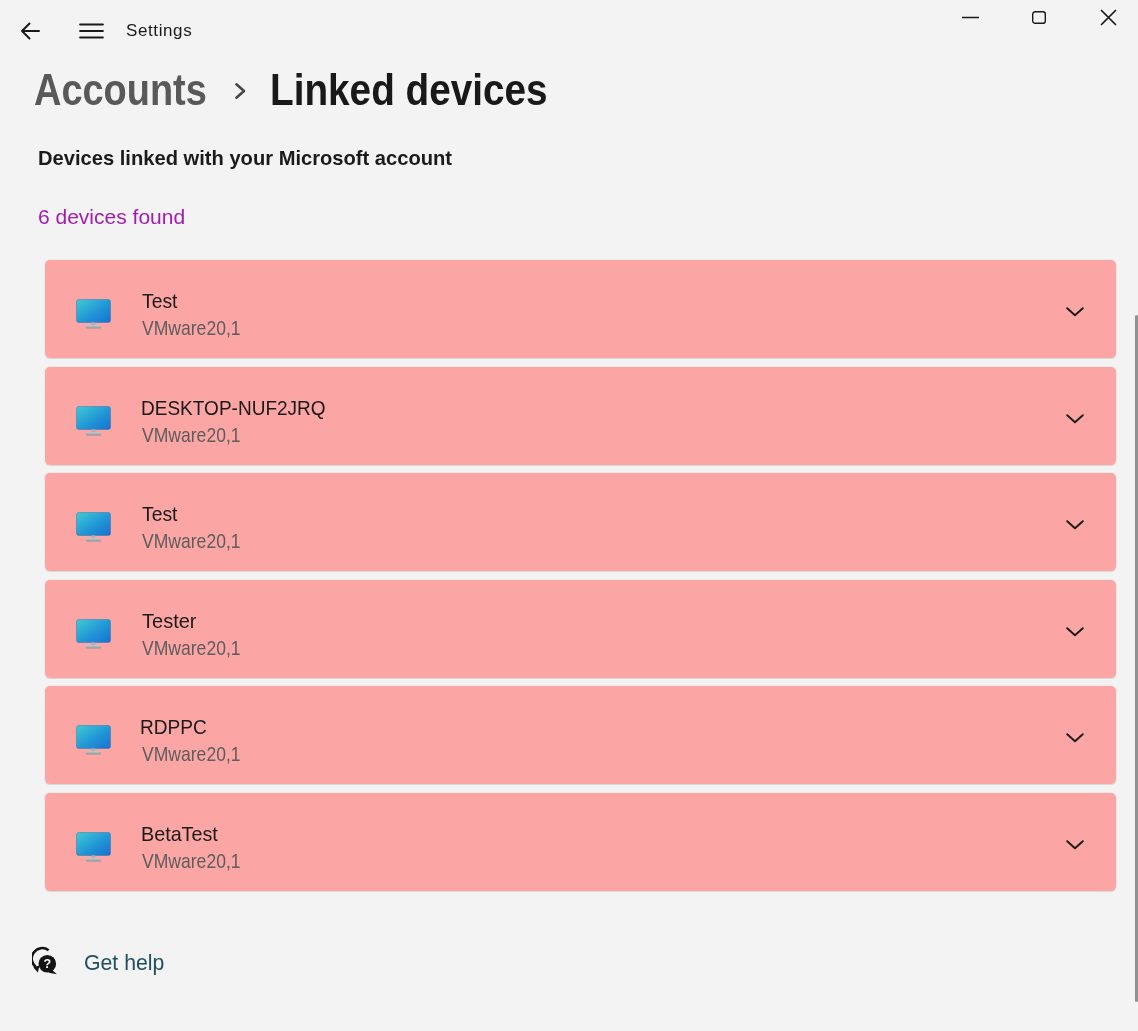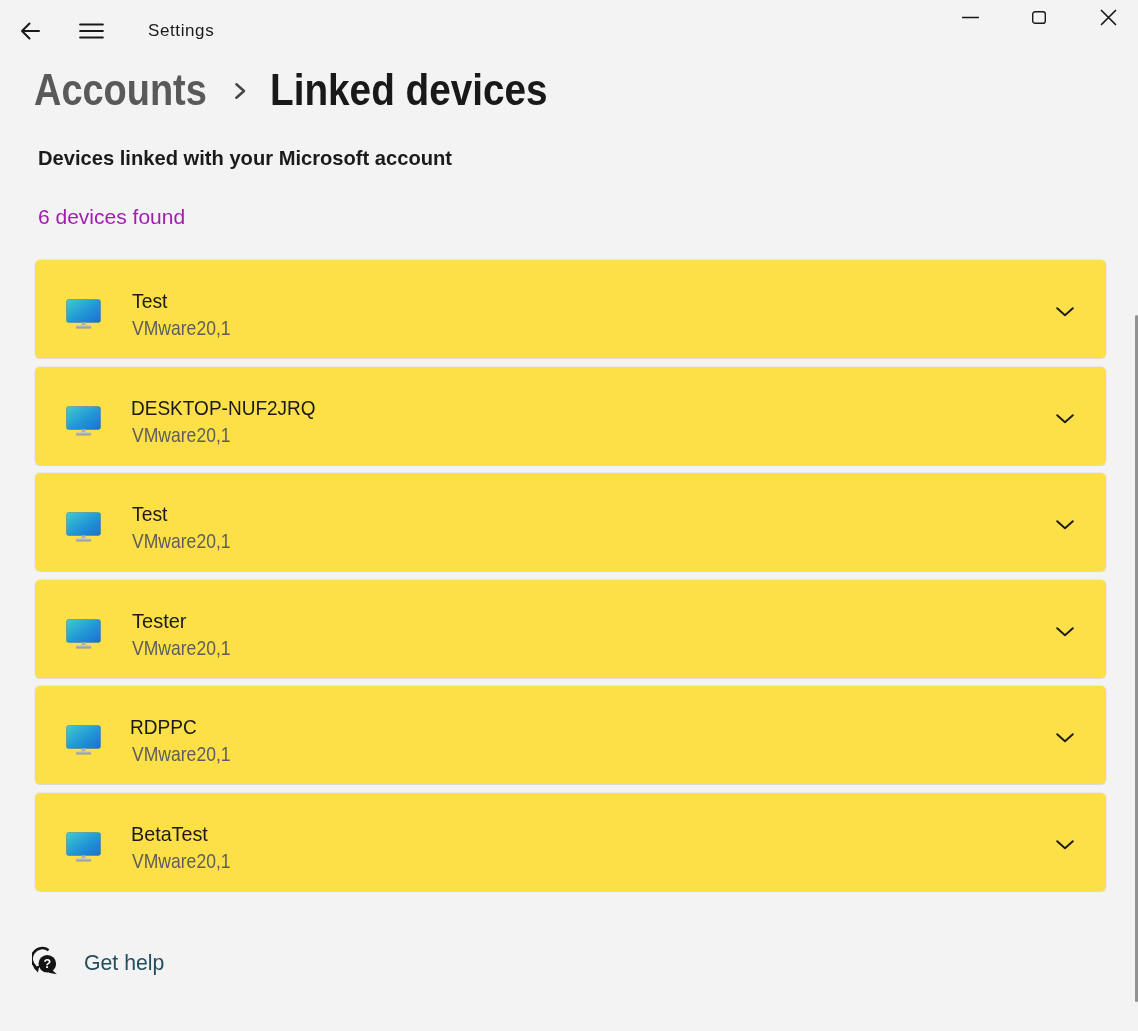--- a/index.html
+++ b/index.html
@@ -1,18 +1,18 @@
 <!DOCTYPE html>
 <html><head><meta charset="utf-8">
 <style>
 *{margin:0;padding:0;box-sizing:border-box}
 html,body{width:1138px;height:1031px;background:#f3f3f3;font-family:"Liberation Sans",sans-serif;overflow:hidden}
 .abs{position:absolute}
 .abs,.cname,.csub{transform-origin:0 0}
-.card{position:absolute;left:34px;width:1073px;height:100px;background:#fde047;border:1px solid #e9e9e9;border-bottom-color:#d9d9d9;border-radius:6px}
+.card{position:absolute;left:44px;width:1073px;height:100px;background:#fca5a5;border:1px solid #e9e9e9;border-bottom-color:#d9d9d9;border-radius:6px}
 .mon{position:absolute;left:31px;top:39px}
 .cname{position:absolute;left:97px;top:27px;font-size:21px;line-height:27px;color:#1a1a1a}
 .csub{position:absolute;left:97px;top:54px;font-size:21px;line-height:27px;color:#5d5d5d;transform:scaleX(0.836)}
 .chev{position:absolute;left:1021px;top:47px}
 </style></head>
 <body>
   <svg width="0" height="0" style="position:absolute">
     <defs>
     <linearGradient id="scr" x1="0" y1="0" x2="1" y2="1">
       <stop offset="0" stop-color="#41cbd1"></stop>
@@ -25,21 +25,21 @@
     </linearGradient>
   </defs>
   </svg>
 
   <svg class="abs" style="left:19px;top:20px" width="22" height="22" viewBox="0 0 22 22">
     <path d="M20 11 H3 M10.5 3.5 L3 11 L10.5 18.5" fill="none" stroke="#191919" stroke-width="2" stroke-linecap="round" stroke-linejoin="round"></path>
   </svg>
   <svg class="abs" style="left:79px;top:23px" width="25" height="16" viewBox="0 0 25 16">
     <path d="M1.2 1.5 H23.8 M1.2 8 H23.8 M1.2 14.5 H23.8" stroke="#191919" stroke-width="2.2" stroke-linecap="round"></path>
   </svg>
-  <div class="abs" style="left:148px;top:20px;font-size:17px;line-height:22px;letter-spacing:0.6px;color:#1a1a1a">Settings</div>
+  <div class="abs" style="left:126px;top:20px;font-size:17px;line-height:22px;letter-spacing:0.6px;color:#1a1a1a">Settings</div>
   <svg class="abs" style="left:962px;top:16px" width="17" height="3" viewBox="0 0 17 3">
     <path d="M0.5 1.5 H16.5" stroke="#191919" stroke-width="1.6" stroke-linecap="round"></path>
   </svg>
   <svg class="abs" style="left:1032px;top:11px" width="14" height="13" viewBox="0 0 14 13">
     <rect x="0.7" y="0.7" width="12.6" height="11.6" rx="2.4" fill="none" stroke="#191919" stroke-width="1.4"></rect>
   </svg>
   <svg class="abs" style="left:1100px;top:9px" width="17" height="17" viewBox="0 0 17 17">
     <path d="M1.5 1.5 L15.5 15.5 M15.5 1.5 L1.5 15.5" stroke="#191919" stroke-width="1.7" stroke-linecap="round"></path>
   </svg>
 

